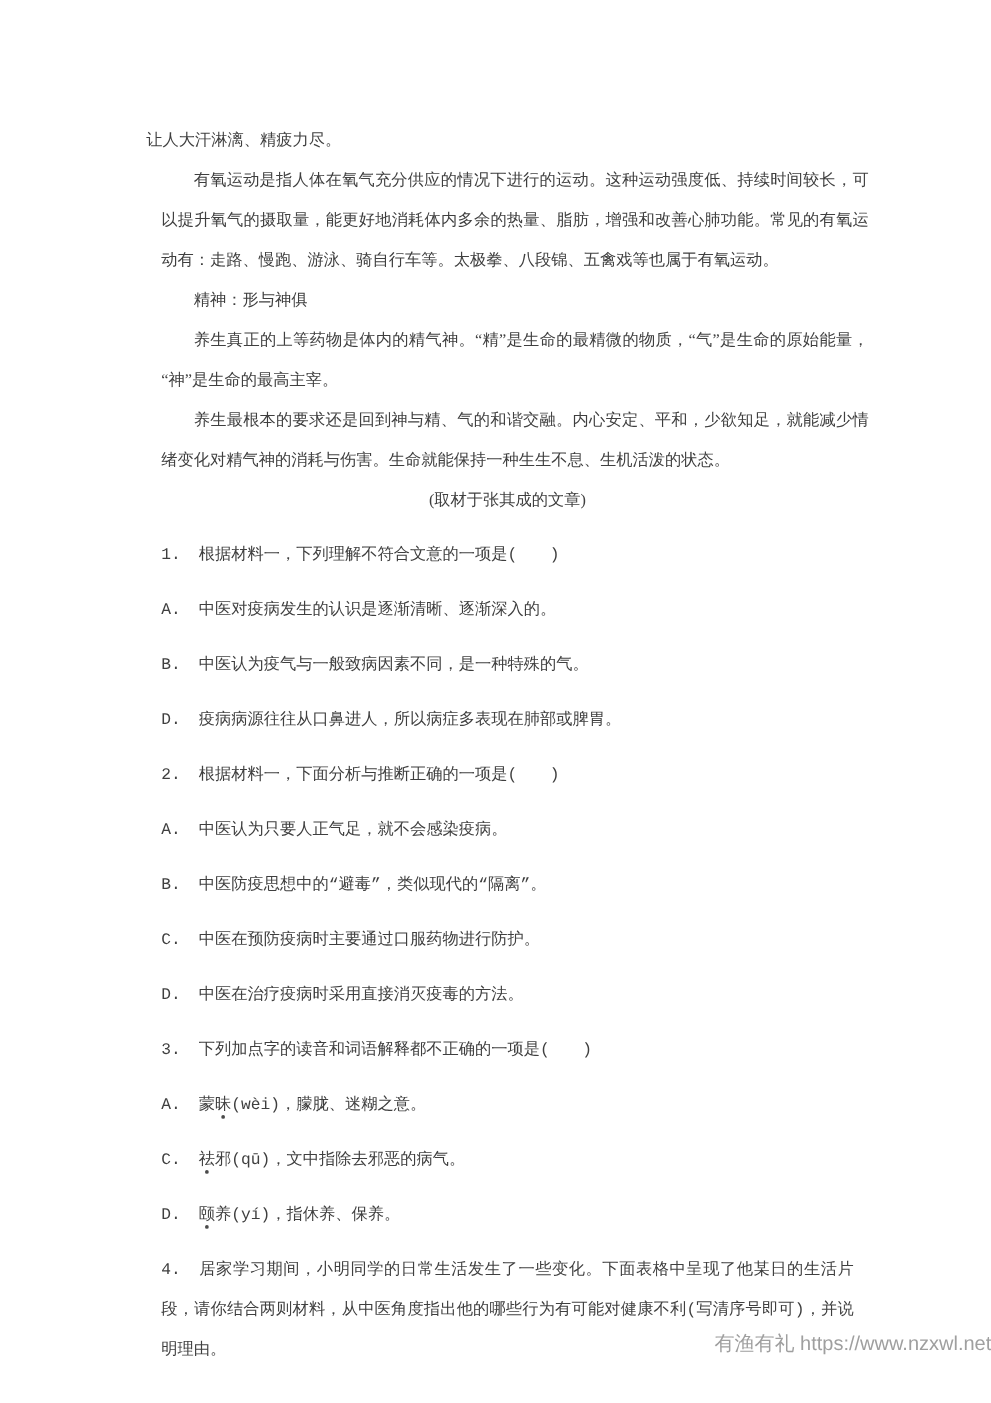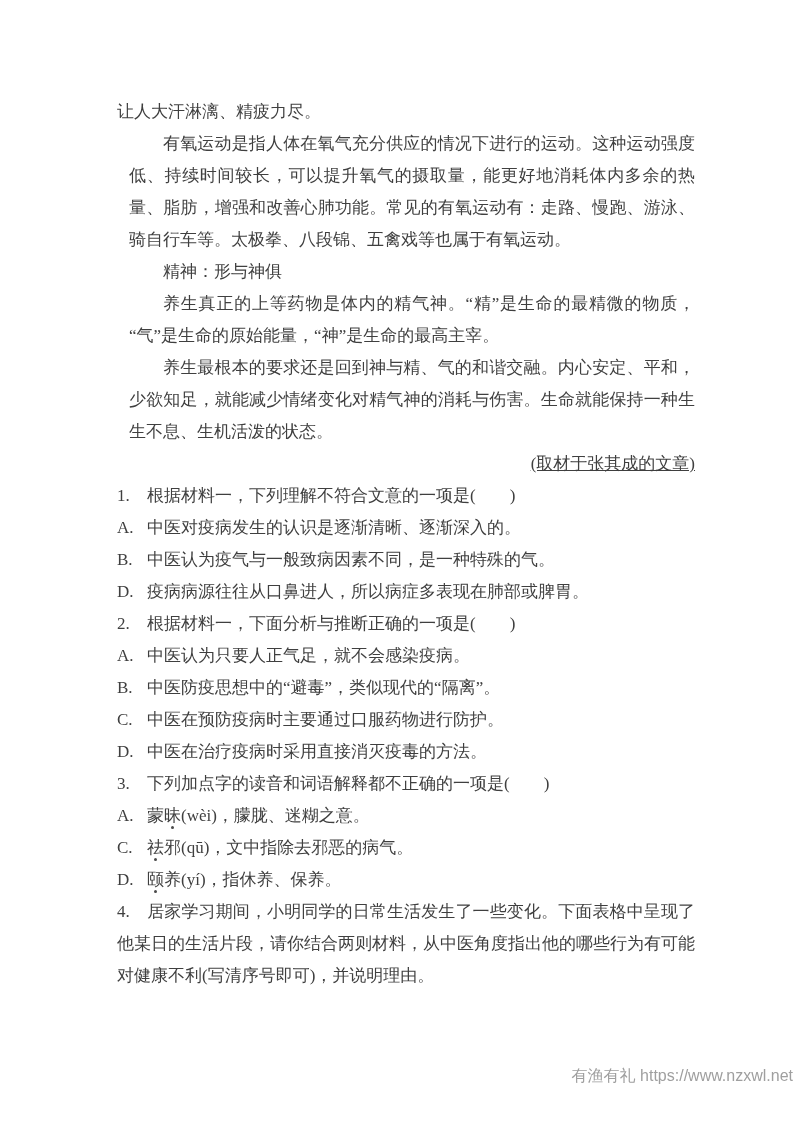--- a/index.html
+++ b/index.html
@@ -10,28 +10,28 @@
     background: #ffffff;
     font-family: "Liberation Serif", "DejaVu Serif", serif;
     color: #3f3f3f;
     overflow: hidden;
   }
   .doc {
     position: absolute;
     left: 117px;
     top: 96px;
     width: 578px;
-    font-size: 17px;
+    font-size: 13px;
     line-height: 32px;
     text-align: justify;
   }
   .para { margin: 0; }
   .para.indent { text-indent: 2em; margin-left: 12px; }
-  .attribution { text-align: right; text-decoration: underline; }
-  .q-line { margin: 0; }
+  .attribution { text-align: center; }
+  .q-line { margin: 12px; font-family: Liberation Mono, monospace; }
   .qlabel { display: inline-block; width: 30px; text-indent: 0; }
   .emph { position: relative; }
   .emph::after {
     content: "";
     position: absolute;
     left: 50%;
     margin-left: -1.5px;
     bottom: -4px;
     width: 3px;
     height: 3px;

